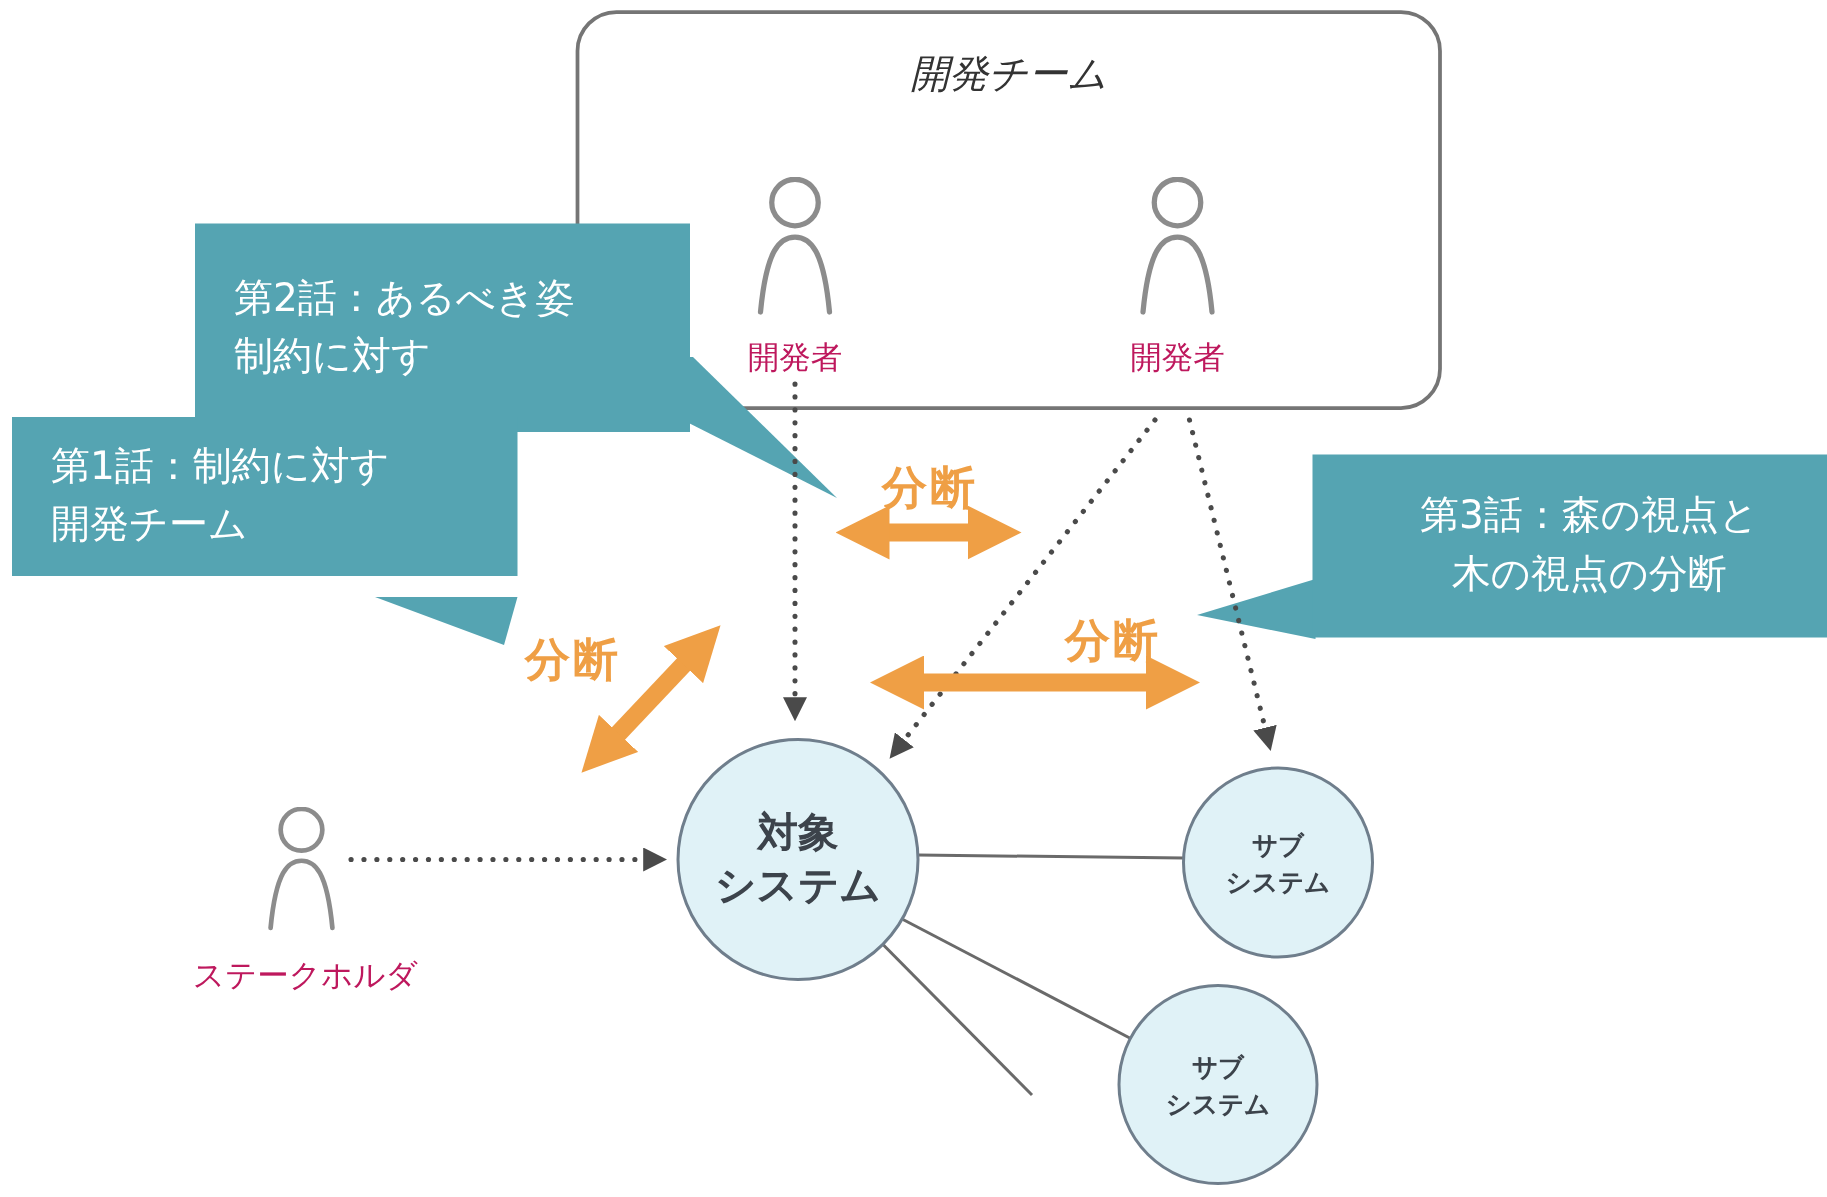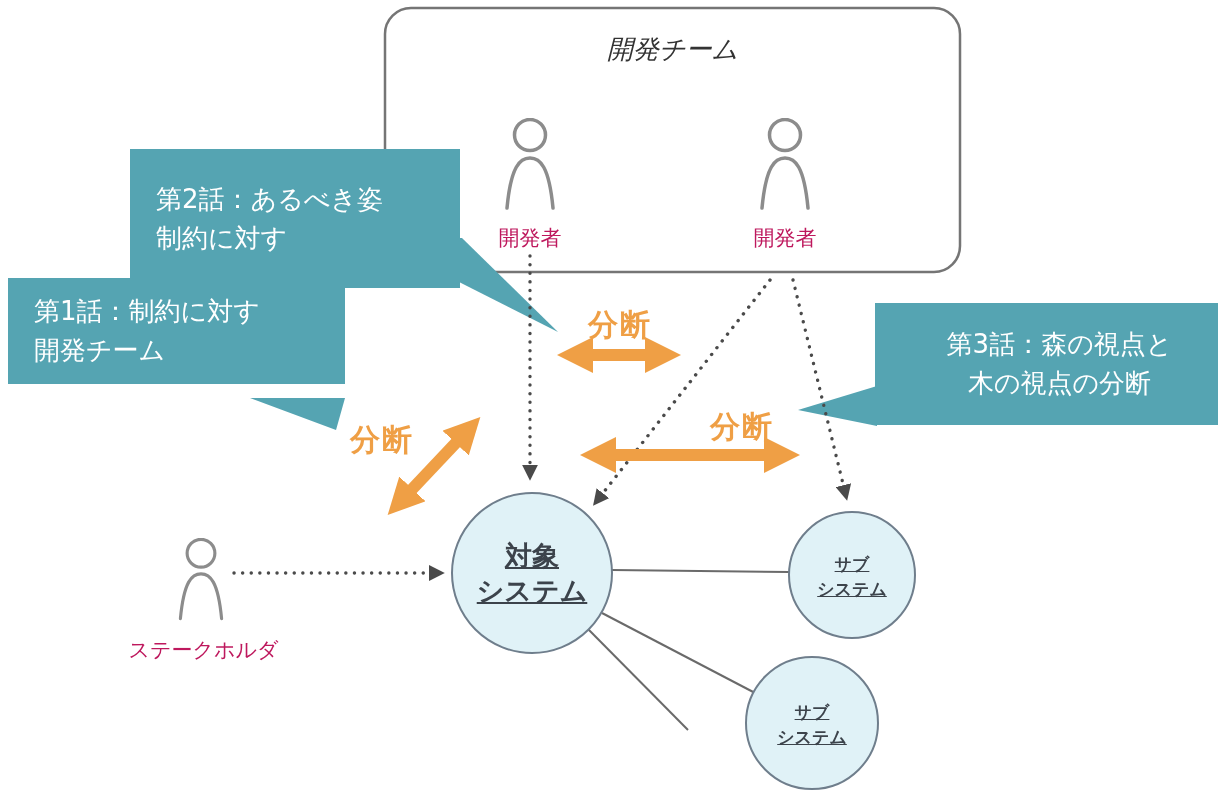--- a/index.html
+++ b/index.html
@@ -18,21 +18,21 @@
   }
   .tail { fill:var(--callout,#55a4b2); }
 
   .disconnect {
     position:absolute; font-size:30px; font-weight:bold;
     color:var(--orange,#ef9f45); text-align:center; width:120px; letter-spacing:2px; z-index:4;margin-top:12px;
   }
 
   .node-label { position:absolute; text-align:center; font-weight:bold; color:#3c434b; z-index:4; }
   .node-label.big { font-size:27px; line-height:1.3; }
-  .node-label.small { font-size:17px; line-height:1.45;text-decoration:underline; }
+  .node-label.small { font-size:17px; line-height:1.45; }
 
   .team-rect { fill:#ffffff; stroke:#757575; stroke-width:2.5; }
   .node-circle { fill:var(--node-fill,#e0f2f7); stroke:var(--node-stroke,#6f7e8c); stroke-width:2; }
   .dotted { stroke:#4a4a4a; stroke-width:3.4; fill:none; stroke-dasharray:0.1 8.5; stroke-linecap:round; }
   .solid-line { stroke:#6a6a6a; stroke-width:2; fill:none; }
   .orange-line { stroke:var(--orange,#ef9f45); stroke-width:12; fill:none; }
   .orange-fill { fill:var(--orange,#ef9f45); }
   .dark-fill { fill:#4a4a4a; }
   .person { stroke:#8c8c8c; stroke-width:3.5; fill:none; stroke-linecap:round; }
 </style>
@@ -105,21 +105,21 @@
   </div>
   <div class="callout" style="left:875px; top:303px; width:343px; height:122px;text-align:center;">
     <div>第3話：森の視点と</div>
     <div>木の視点の分断</div>
   </div>
 
   <div class="disconnect" style="left:560px; top:293px;">分断</div>
   <div class="disconnect" style="left:322px; top:408px;">分断</div>
   <div class="disconnect" style="left:682px; top:395px;">分断</div>
 
-  <div class="node-label big" style="left:452px; top:538px; width:160px;text-decoration:underline;">
+  <div class="node-label big" style="left:452px; top:538px; width:160px;">
     <div>対象</div>
     <div>システム</div>
   </div>
   <div class="node-label small" style="left:789px; top:552px; width:126px;">
     <div>サブ</div>
     <div>システム</div>
   </div>
   <div class="node-label small" style="left:749px; top:700px; width:126px;">
     <div>サブ</div>
     <div>システム</div>

